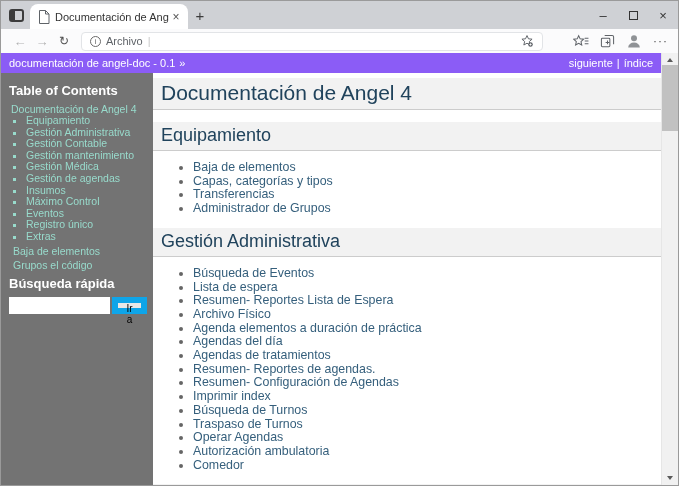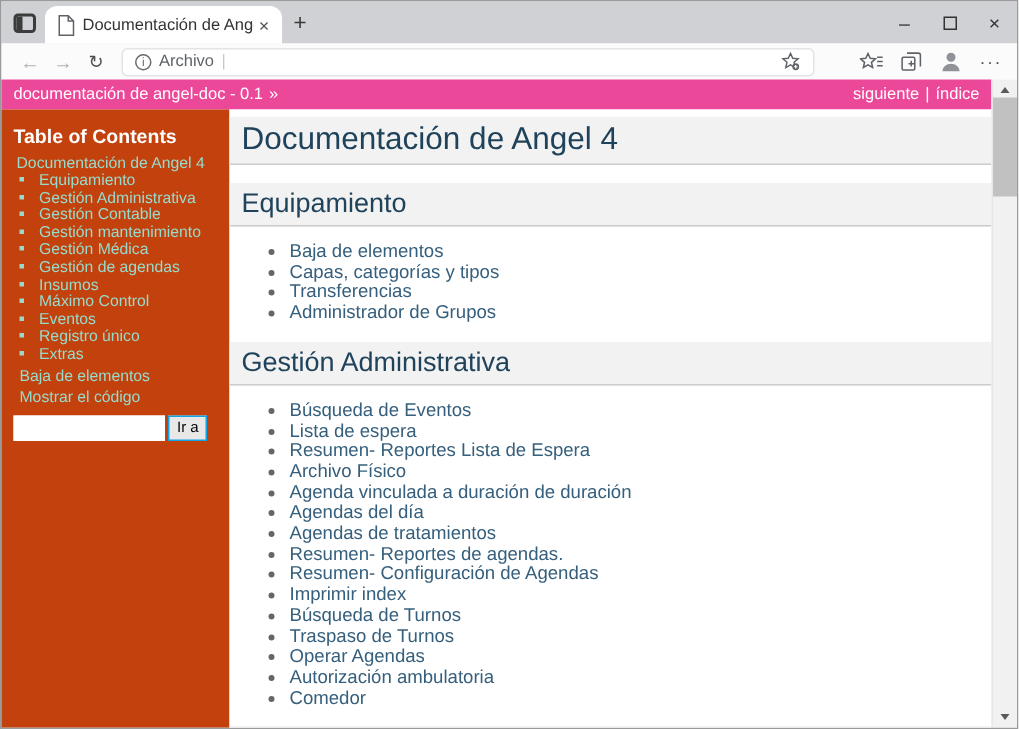--- a/index.html
+++ b/index.html
@@ -34,39 +34,39 @@
   .addr-div { color:#c8c8c8; margin-right:6px; }
   .url { color:#202124; white-space:nowrap; overflow:hidden; }
   .addr-star { margin-left:auto; flex:0 0 auto; }
   .tb-icons { margin-left:auto; display:flex; align-items:center; gap:11px; padding-right:2px; }
   .more-dots { color:#4f4f4f; font-size:12px; letter-spacing:1px; }
 
   
   .page { flex:1; display:flex; min-height:0; }
   .page-inner { width:662px; display:flex; flex-direction:column; min-height:0; }
 
-  .relbar { height:20px; background:#ec4899; color:#fff; display:flex; align-items:center; justify-content:space-between; padding:0 8px; font-size:11px; flex:0 0 auto; }
+  .relbar { height:20px; background:#8b5cf6; color:#fff; display:flex; align-items:center; justify-content:space-between; padding:0 8px; font-size:11px; flex:0 0 auto; }
   .relbar a { color:#fff; text-decoration:none; }
   .rel-sep { margin-left:4px; }
   .rel-div { margin:0 4px; }
 
   .pbody { flex:1; display:flex; min-height:0; }
 
   
-  .sidebar { width:152px; flex:0 0 auto; background:#c2410c; color:#fff; padding:5px 6px 0 8px; overflow:hidden; }
+  .sidebar { width:152px; flex:0 0 auto; background:#737373; color:#fff; padding:5px 6px 0 8px; overflow:hidden; }
   .sidebar h3 { font-size:13px; margin:5px 0 5px; color:#fff; font-weight:bold; }
   .toc-root { margin:0 0 0 2px; font-size:10.5px; line-height:12px; }
   .sidebar a { color:#98dbcc; text-decoration:none; }
   ul.toc { list-style:square outside; margin:0; padding-left:17px; font-size:10.5px; }
   ul.toc ul { list-style:square outside; margin:0; padding-left:14px; }
   ul.toc li { line-height:11.6px; color:#98dbcc; }
   .side-link { display:block; margin:2px 0 2px 4px; font-size:10.5px; }
   .searchform { display:flex; margin-top:6px; }
   .search-input { width:101px; height:17px; border:1px solid #fff; background:#fff; font-size:10px; padding:0 3px; }
-  .search-go { height:17px; margin-left:2px; font-size:10px; padding:0 5px; background:#e8e8e8; border:1px solid #0ea5e9; color:#000; }
+  .search-go { height:17px; margin-left:2px; font-size:10px; padding:0 5px; background:#e8e8e8; border:6px solid #0ea5e9; color:#000; }
 
   
   .content { flex:1; background:#fff; padding-top:5px; overflow:hidden; min-width:0; }
   .content h1 { margin:0; font-weight:normal; font-size:21px; color:#20435c; background:#f2f2f2; border-bottom:1px solid #ccc; padding:3px 8px 4px; }
   .content h2 { margin:12px 0 0; font-weight:normal; font-size:18px; color:#20435c; background:#f2f2f2; border-bottom:1px solid #ccc; padding:3px 8px 4px; }
   ul.link-list { margin:10px 0 11px; padding-left:40px; }
   ul.link-list li { color:#666; font-size:12.4px; line-height:13.7px; }
   ul.link-list a { color:#355f7c; text-decoration:none; }
 
   
@@ -171,22 +171,23 @@
             <li><a href="#">Insumos</a></li>
             <li><a href="#">Máximo Control</a></li>
             <li><a href="#">Eventos</a></li>
             <li><a href="#">Registro único</a></li>
             <li><a href="#">Extras</a>
             </li>
           </ul>
 
           <a href="#" class="side-link">Baja de elementos</a>
 
-          <a href="#" class="side-link">Mostrar el código</a>
-
+          <a href="#" class="side-link">Grupos el código</a>
+
+          <h3>Búsqueda rápida</h3>
           <div class="searchform">
             <input class="search-input" type="text" value="" style="">
             <button class="search-go">Ir a</button>
           </div>
         </div>
 
         <div class="content">
           <h1>Documentación de Angel 4</h1>
 
           <h2>Equipamiento</h2>
@@ -196,21 +197,21 @@
             <li><a href="#">Transferencias</a></li>
             <li><a href="#">Administrador de Grupos</a></li>
           </ul>
 
           <h2>Gestión Administrativa</h2>
           <ul class="link-list">
             <li><a href="#">Búsqueda de Eventos</a></li>
             <li><a href="#">Lista de espera</a></li>
             <li><a href="#">Resumen- Reportes Lista de Espera</a></li>
             <li><a href="#">Archivo Físico</a></li>
-            <li><a href="#">Agenda vinculada a duración de duración</a></li>
+            <li><a href="#">Agenda elementos a duración de práctica</a></li>
             <li><a href="#">Agendas del día</a></li>
             <li><a href="#">Agendas de tratamientos</a></li>
             <li><a href="#">Resumen- Reportes de agendas.</a></li>
             <li><a href="#">Resumen- Configuración de Agendas</a></li>
             <li><a href="#">Imprimir index</a></li>
             <li><a href="#">Búsqueda de Turnos</a></li>
             <li><a href="#">Traspaso de Turnos</a></li>
             <li><a href="#">Operar Agendas</a></li>
             <li><a href="#">Autorización ambulatoria</a></li>
             <li><a href="#">Comedor</a></li>

